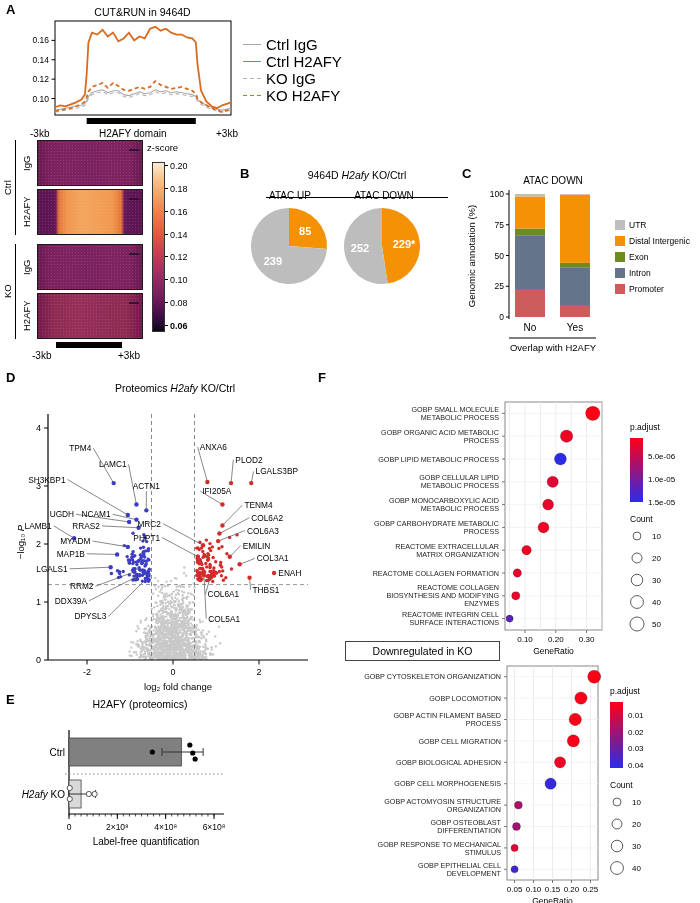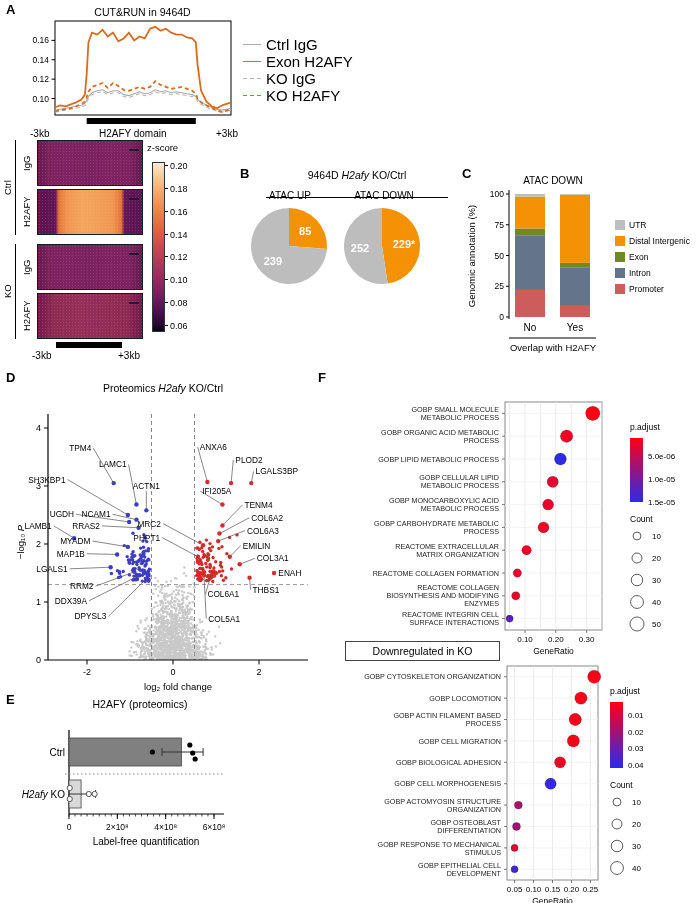--- a/index.html
+++ b/index.html
@@ -50,21 +50,21 @@
     <span>H2AFY domain</span>
     <span>+3kb</span>
   </div>
   <div class="abs" id="meta-legend" style="left:243px;top:36px">
       <div class="leg-row">
         <div class="leg-sample" style="height: 1.1px; background: rgb(169, 169, 169);"></div>
         <span class="leg-label">Ctrl IgG</span>
       </div>
       <div class="leg-row">
         <div class="leg-sample" style="height: 1.8px; background: rgb(217, 107, 32);"></div>
-        <span class="leg-label">Exon H2AFY</span>
+        <span class="leg-label">Ctrl H2AFY</span>
       </div>
       <div class="leg-row">
         <div class="leg-sample" style="height: 1.1px; background: repeating-linear-gradient(90deg, rgb(181, 181, 181) 0px, rgb(181, 181, 181) 4px, transparent 4px, transparent 7px);"></div>
         <span class="leg-label">KO IgG</span>
       </div>
       <div class="leg-row">
         <div class="leg-sample" style="height: 1.8px; background: repeating-linear-gradient(90deg, rgb(217, 107, 32) 0px, rgb(217, 107, 32) 4px, transparent 4px, transparent 7px);"></div>
         <span class="leg-label">KO H2AFY</span>
       </div>
     </div>
@@ -106,21 +106,21 @@
       <div style="position: absolute; left: 170px; top: 68.7143px; font-size: 9px;">0.16</div>
       <div style="position: absolute; left: 165px; top: 95.5714px; width: 3px; height: 1px; background: rgb(0, 0, 0);"></div>
       <div style="position: absolute; left: 170px; top: 91.5714px; font-size: 9px;">0.14</div>
       <div style="position: absolute; left: 165px; top: 118.429px; width: 3px; height: 1px; background: rgb(0, 0, 0);"></div>
       <div style="position: absolute; left: 170px; top: 114.429px; font-size: 9px;">0.12</div>
       <div style="position: absolute; left: 165px; top: 141.286px; width: 3px; height: 1px; background: rgb(0, 0, 0);"></div>
       <div style="position: absolute; left: 170px; top: 137.286px; font-size: 9px;">0.10</div>
       <div style="position: absolute; left: 165px; top: 164.143px; width: 3px; height: 1px; background: rgb(0, 0, 0);"></div>
       <div style="position: absolute; left: 170px; top: 160.143px; font-size: 9px;">0.08</div>
       <div style="position: absolute; left: 165px; top: 187px; width: 3px; height: 1px; background: rgb(0, 0, 0);"></div>
-      <div style="position: absolute; left: 170px; top: 183px; font-size: 9px;">0.06</div>
+      <div style="position: absolute; left: 170px; top: 183px; font-size: 9px; font-weight: bold;">0.06</div>
     </div>
 
   <div class="pl" style="left:240px;top:166px">B</div>
   <div class="ptitle" style="left:266px;top:169px;width:182px;border-bottom:1.2px solid #000;padding-bottom:16px">
     <span>9464D </span><span style="font-style:italic">H2afy</span><span> KO/Ctrl</span>
   </div>
   <div class="ptitle" style="left:252px;top:190px;width:76px;font-size:10px">ATAC UP</div>
   <div class="ptitle" style="left:342px;top:190px;width:84px;font-size:10px">ATAC DOWN</div>
   <svg id="svg-pies" style="left:245px;top:204px" width="190" height="88">
       <path d="M44,42 L44.00,4.00 A38,38 0 0 1 81.89,44.94 Z" fill="#F59105"></path>
@@ -168,21 +168,21 @@
       <text x="164" y="74" font-size="8.5" text-anchor="start" fill="#000">Distal Intergenic</text>
       <rect x="150" y="82" width="10" height="10" fill="#6E8B23"></rect>
       <text x="164" y="90" font-size="8.5" text-anchor="start" fill="#000">Exon</text>
       <rect x="150" y="98" width="10" height="10" fill="#64748B"></rect>
       <text x="164" y="106" font-size="8.5" text-anchor="start" fill="#000">Intron</text>
       <rect x="150" y="114" width="10" height="10" fill="#CD5C5C"></rect>
       <text x="164" y="122" font-size="8.5" text-anchor="start" fill="#000">Promoter</text>
     </svg>
 
   <div class="pl" style="left:6px;top:370px">D</div>
-  <div class="ptitle" style="left:48px;top:382px;width:230px">
+  <div class="ptitle" style="left:60px;top:382px;width:230px">
     <span>Proteomics </span><span style="font-style:italic">H2afy</span><span> KO/Ctrl</span>
   </div>
   <svg id="svg-volcano" style="left:10px;top:392px" width="315" height="305">
       <defs>
         <clipPath id="vclip">
           <rect x="38" y="22" width="260" height="246"></rect>
         </clipPath>
       </defs>
       <g clip-path="url(#vclip)">
         <circle cx="169.4" cy="268.0" r="1.2" fill="#C9C9C9"></circle>

